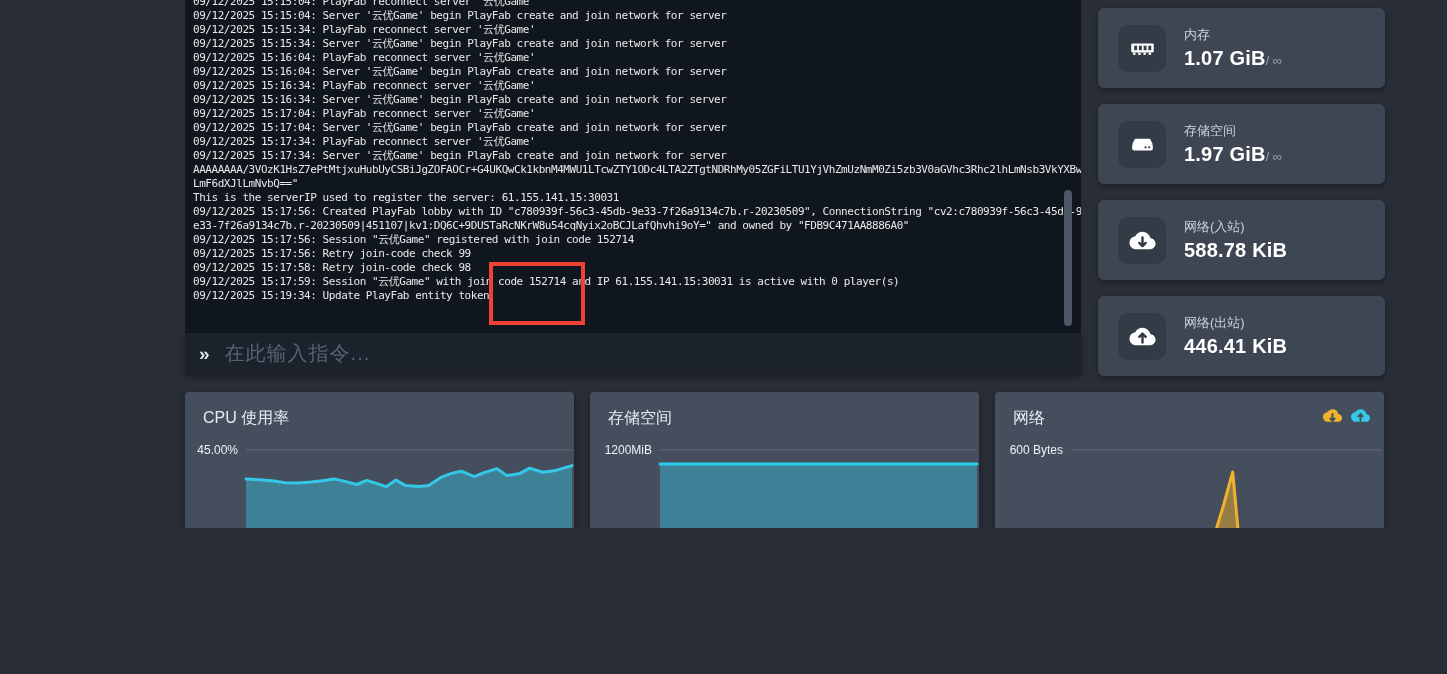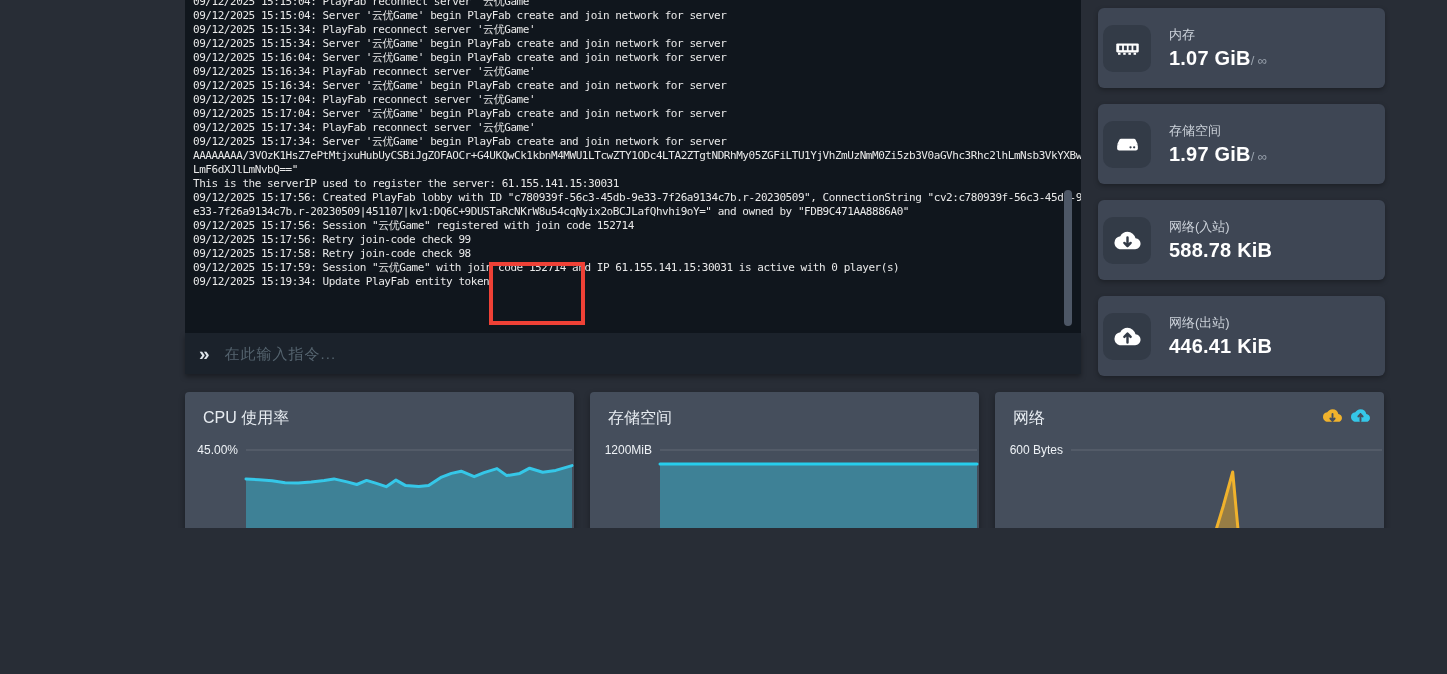--- a/index.html
+++ b/index.html
@@ -14,27 +14,27 @@
     font-size:11px;letter-spacing:-0.45px;color:#e9e9e9;}
   .console-scrollbar{position:absolute;right:9px;top:190px;width:8px;height:136px;border-radius:4px;
     background:#4d5766;}
   .annotation-box{position:absolute;left:304px;top:262px;width:96px;height:63px;
     border:4px solid #ef4136;box-sizing:border-box;}
   .command-bar{position:absolute;left:0;right:0;bottom:0;height:41px;background:#1b222b;
     display:flex;align-items:center;padding:0 14px;box-sizing:border-box;
     box-shadow:0 3px 5px rgba(0,0,0,0.35);}
   .prompt-icon{color:#dfe5ea;font-size:19px;line-height:1;margin-right:13px;font-weight:bold;}
   .command-input{flex:1;background:transparent;border:none;outline:none;color:#cfd6dd;
-    font-size:15px;letter-spacing:1px;font-family:"Liberation Sans",sans-serif;}
+    font-size:20px;letter-spacing:1px;font-family:"Liberation Sans",sans-serif;}
   .command-input::placeholder{color:#55646f;opacity:1;}
 
   
   .stats-col{position:absolute;left:1098px;top:8px;width:287px;}
   .stat-card{position:relative;height:80px;margin-bottom:16px;background:#3e4654;border-radius:6px;
-    display:flex;align-items:center;padding:0 5px;box-sizing:border-box;
+    display:flex;align-items:center;padding:0 20px;box-sizing:border-box;
     box-shadow:0 2px 5px rgba(0,0,0,0.3);}
   .stat-icon-tile{width:48px;height:47px;border-radius:10px;background:#333b47;flex:0 0 auto;
     display:flex;align-items:center;justify-content:center;margin-right:18px;}
   .stat-text{display:flex;flex-direction:column;justify-content:center;}
   .stat-label{font-size:13px;color:#ccd2da;margin-bottom:3px;}
   .stat-valueline{display:flex;align-items:baseline;gap:0;}
   .stat-value{font-size:20px;font-weight:bold;color:#ffffff;letter-spacing:0.2px;}
   .stat-suffix{font-size:13px;color:#98a1ac;}
 
   
@@ -52,20 +52,21 @@
 
 <div id="stage">
 
   <div class="console-panel">
     <div class="console-log">
       <div class="console-lines">
           <div class="console-line">09/12/2025 15:15:04: PlayFab reconnect server '云优Game'</div>
           <div class="console-line">09/12/2025 15:15:04: Server '云优Game' begin PlayFab create and join network for server</div>
           <div class="console-line">09/12/2025 15:15:34: PlayFab reconnect server '云优Game'</div>
           <div class="console-line">09/12/2025 15:15:34: Server '云优Game' begin PlayFab create and join network for server</div>
+          <div class="console-line">09/12/2025 15:16:04: PlayFab reconnect server '云优Game'</div>
           <div class="console-line">09/12/2025 15:16:04: Server '云优Game' begin PlayFab create and join network for server</div>
           <div class="console-line">09/12/2025 15:16:34: PlayFab reconnect server '云优Game'</div>
           <div class="console-line">09/12/2025 15:16:34: Server '云优Game' begin PlayFab create and join network for server</div>
           <div class="console-line">09/12/2025 15:17:04: PlayFab reconnect server '云优Game'</div>
           <div class="console-line">09/12/2025 15:17:04: Server '云优Game' begin PlayFab create and join network for server</div>
           <div class="console-line">09/12/2025 15:17:34: PlayFab reconnect server '云优Game'</div>
           <div class="console-line">09/12/2025 15:17:34: Server '云优Game' begin PlayFab create and join network for server</div>
           <div class="console-line">AAAAAAAA/3VOzK1HsZ7ePtMtjxuHubUyCSBiJgZOFAOCr+G4UKQwCk1kbnM4MWU1LTcwZTY1ODc4LTA2ZTgtNDRhMy05ZGFiLTU1YjVhZmUzNmM0Zi5zb3V0aGVhc3Rhc2lhLmNsb3VkYXBw</div>
           <div class="console-line">LmF6dXJlLmNvbQ=="</div>
           <div class="console-line">This is the serverIP used to register the server: 61.155.141.15:30031</div>

